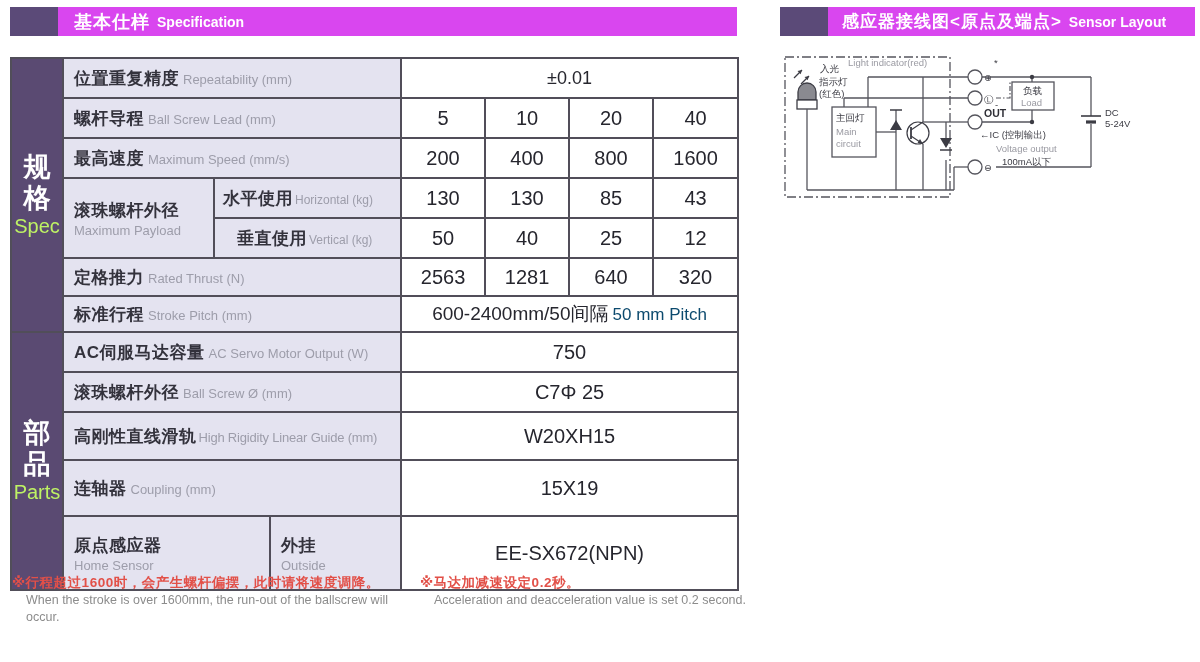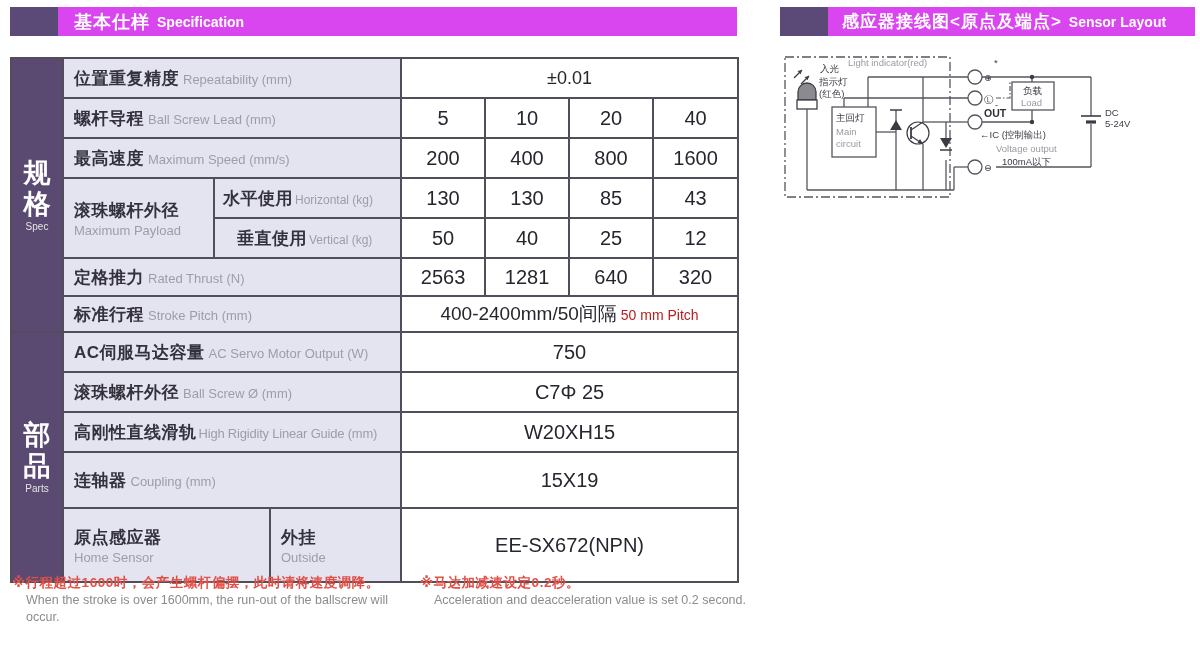--- a/index.html
+++ b/index.html
@@ -14,28 +14,28 @@
   .hbar .zh { font-size:18px; font-weight:bold; margin-left:16px; letter-spacing:1px; white-space:nowrap; }
   .hbar .en { font-size:14px; font-weight:bold; margin-left:7px; white-space:nowrap; }
 
   
   table.spec { position:absolute; left:10px; top:57px; border-collapse:collapse;
     table-layout:fixed; width:727px; }
   table.spec td { border:2px solid #514e59; overflow:hidden; }
   td.plabel { background:#5a4a72; text-align:center; vertical-align:middle; }
   td.plabel .vzh { width:30px; margin:0 auto; font-size:27px; font-weight:bold; color:#fff;
     line-height:1.12; word-break:break-all; }
-  td.plabel .ven { font-size:10px; color:#e5e5e5; margin-top:2px; }
+  td.plabel .ven { font-size:20px; color:#bef264; margin-top:2px; }
   td.lbl { background:#e4e3f0; padding-left:10px; vertical-align:middle; }
   td.lbl .zh { font-size:17px; color:#33323c; font-weight:600; letter-spacing:0.5px; }
   td.lbl .en { font-size:13px; color:#9d9daa; margin-left:4px; }
   td.lbl .en2 { font-size:13px; color:#9d9daa; display:block; margin-top:1px; }
   td.val { background:#fff; text-align:center; vertical-align:middle;
     font-size:20px; color:#26262e; }
-  td.val .sub { font-size:14px; color:#b91c1c; margin-left:4px; }
+  td.val .sub { font-size:17px; color:#0c4a6e; margin-left:4px; }
 
   
   .notes { position:absolute; font-size:13px; }
   .note-red { color:#e25048; font-weight:bold; font-size:13.5px; line-height:18px; letter-spacing:0.5px; }
   .note-gray { color:#8c8c8c; font-size:12.5px; line-height:17px; }
   .ind { padding-left:14px; }
 
   
   svg text { font-family:"Liberation Sans","DejaVu Sans",sans-serif; }
   .dk { fill:#3c3c44; font-size:9.5px; }
@@ -126,40 +126,40 @@
     <td class="val">2563</td>
     <td class="val">1281</td>
     <td class="val">640</td>
     <td class="val">320</td>
   </tr>
   <tr style="height:36px;">
     <td class="lbl" colspan="3">
       <span class="zh">标准行程</span><span class="en">Stroke Pitch (mm)</span>
     </td>
     <td class="val" colspan="4" style="font-size:19px;">
-      <span>400-2400mm/50间隔</span><span class="sub">50 mm Pitch</span>
+      <span>600-2400mm/50间隔</span><span class="sub">50 mm Pitch</span>
     </td>
   </tr>
   <tr style="height:40px;">
     <td class="plabel" rowspan="5">
       <div class="vzh">部品</div>
       <div class="ven">Parts</div>
     </td>
     <td class="lbl" colspan="3">
       <span class="zh">AC伺服马达容量</span><span class="en">AC Servo Motor Output (W)</span>
     </td>
     <td class="val" colspan="4">750</td>
   </tr>
   <tr style="height:40px;">
     <td class="lbl" colspan="3">
       <span class="zh">滚珠螺杆外径</span><span class="en">Ball Screw Ø (mm)</span>
     </td>
     <td class="val" colspan="4">C7Φ 25</td>
   </tr>
-  <tr style="height:40px;">
+  <tr style="height:48px;">
     <td class="lbl" colspan="3">
       <span class="zh">高刚性直线滑轨</span><span class="en" style="margin-left:2px; letter-spacing:-0.2px;">High Rigidity Linear Guide (mm)</span>
     </td>
     <td class="val" colspan="4">W20XH15</td>
   </tr>
   <tr style="height:56px;">
     <td class="lbl" colspan="3">
       <span class="zh">连轴器</span><span class="en">Coupling (mm)</span>
     </td>
     <td class="val" colspan="4">15X19</td>

